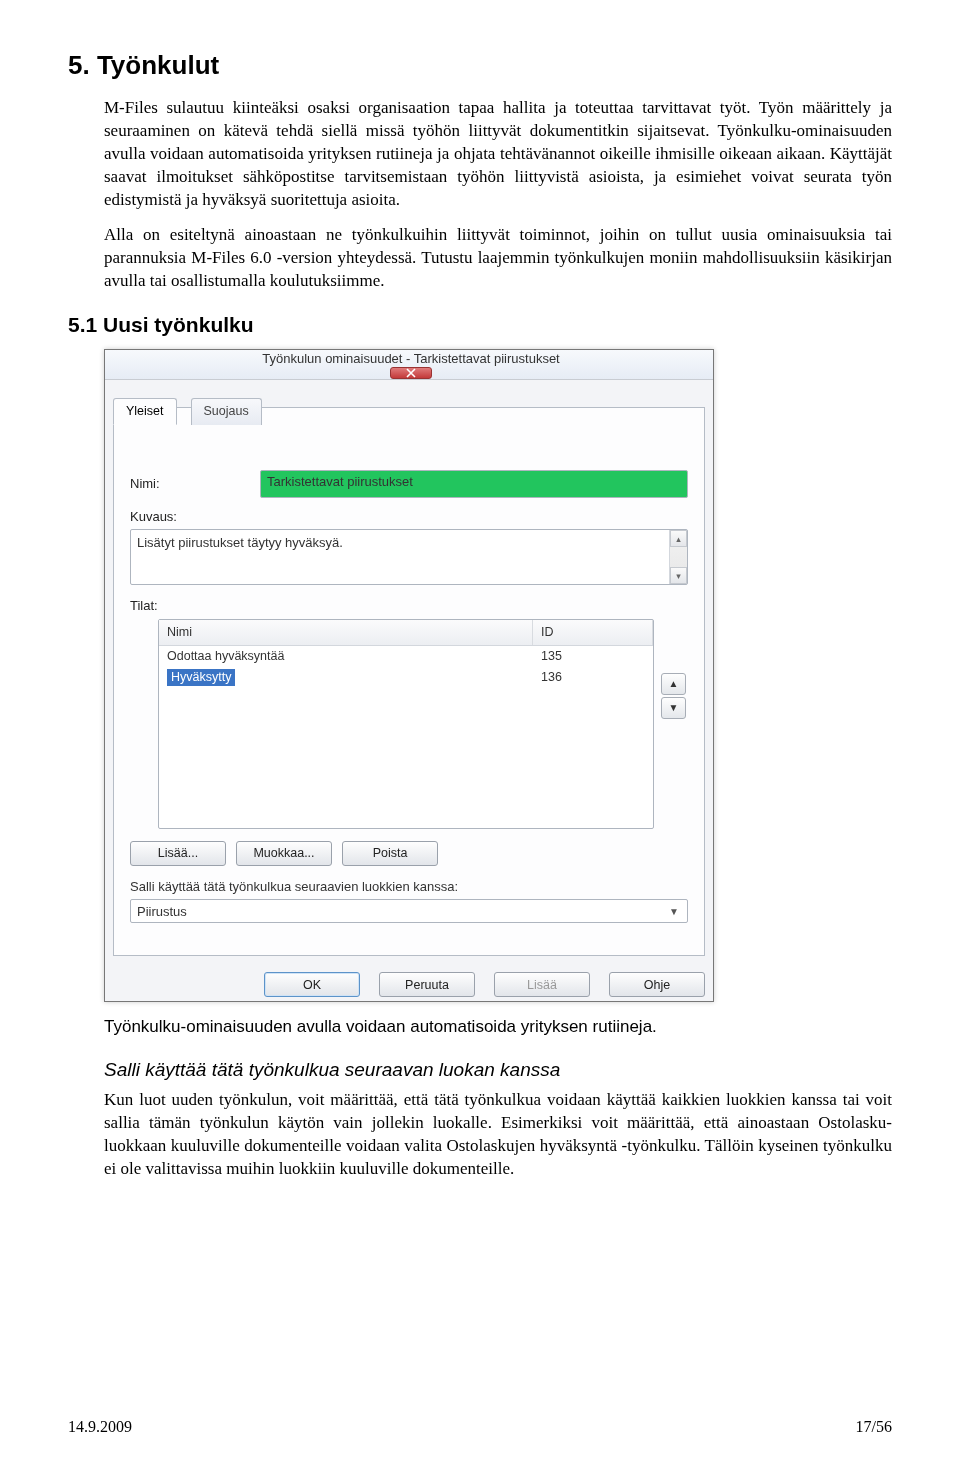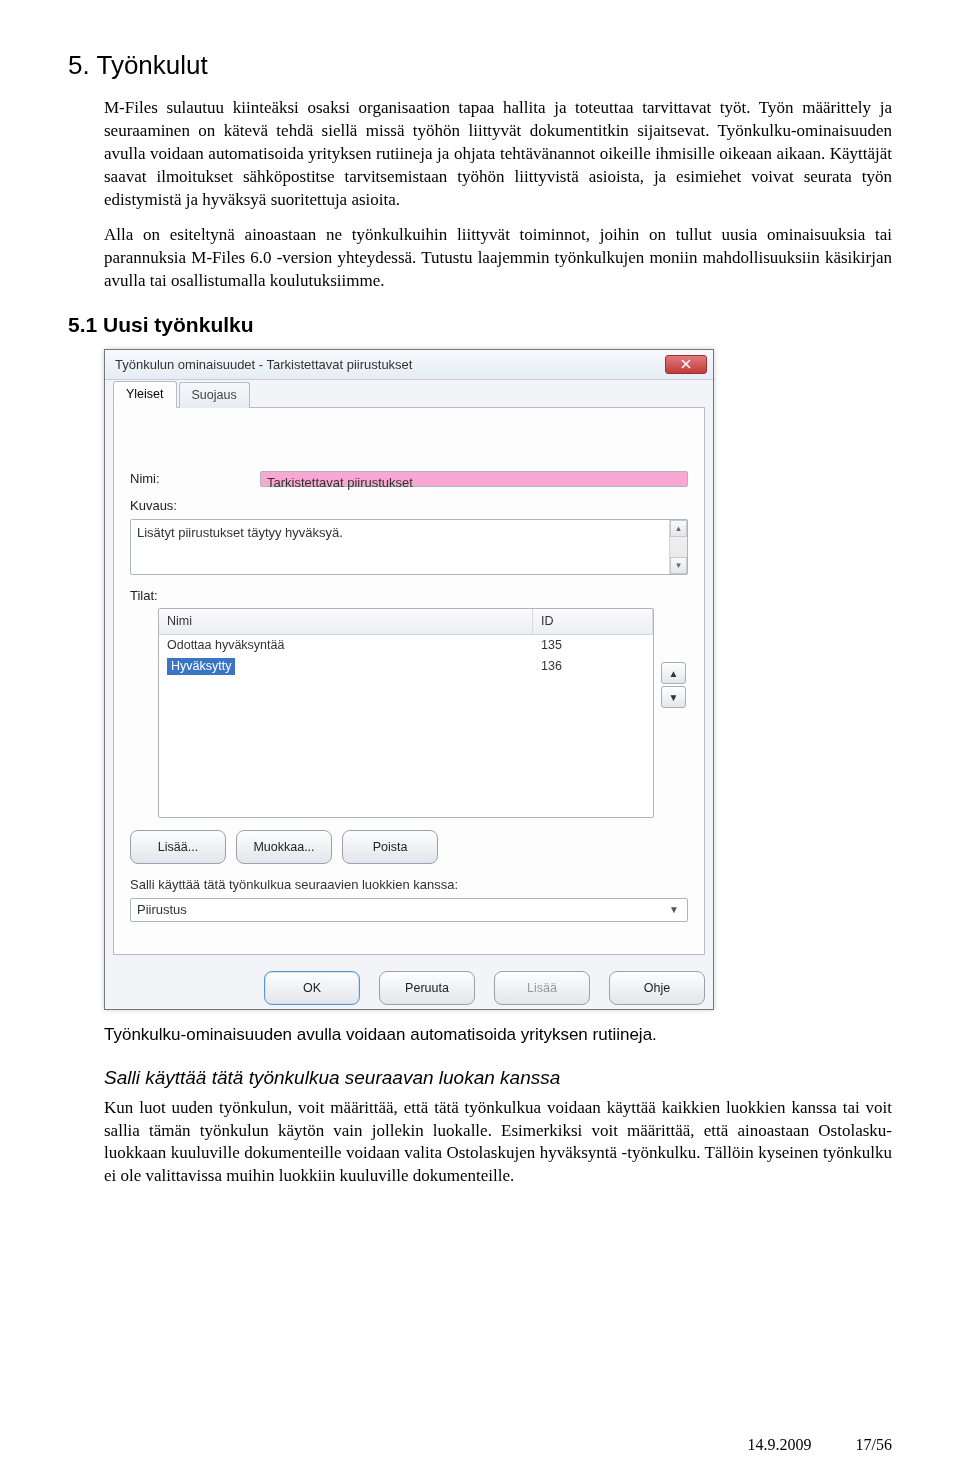--- a/index.html
+++ b/index.html
@@ -10,21 +10,21 @@
     font-family: "Times New Roman", Times, serif;
     font-size: 17px;
     color: #000;
     background: #fff;
     line-height: 1.35;
     position: relative;
     min-height: 1482px;
   }
   h1 {
     font-family: Arial, Helvetica, sans-serif;
-    font-weight: normal;
+    font-weight: bold;
     font-size: 26px;
     margin: 0 0 14px 0;
   }
   h2 {
     font-family: Arial, Helvetica, sans-serif;
     font-weight: bold;
     font-size: 21px;
     margin: 18px 0 10px 0;
   }
   h3 {
@@ -52,40 +52,40 @@
     color: #333;
     background: linear-gradient(#fdfdfd,#eef1f6);
   }
   .dlg-titlebar {
     height: 30px;
     background: linear-gradient(#f7f9fc,#e6ecf5);
     border-bottom: 1px solid #c8ccd2;
     display: flex;
     align-items: center;
     padding: 0 6px 0 10px;
+    flex-direction: column;
   }
   .dlg-title { flex: 1; color: #333; }
   .dlg-close {
     width: 42px; height: 19px;
     background: linear-gradient(#e07b7b,#c33a3a);
     border: 1px solid #933;
     border-radius: 3px;
     display: flex; align-items: center; justify-content: center;
   }
   .dlg-close svg { width: 10px; height: 10px; }
   .dlg-body {
     background: #f3f4f7;
     padding: 0 8px 8px 8px;
   }
   .tabs {
     display: flex;
-    gap: 0;
-    position: relative;
-    top: 1px;
-    align-items: flex-end;
+    gap: 12px;
+    position: relative;
+    top: 18px;
   }
   .tab {
     border: 1px solid #b5bcc6;
     border-bottom: none;
     padding: 4px 12px;
     background: linear-gradient(#f7f8fb,#e7ebf2);
     border-radius: 3px 3px 0 0;
     margin-right: 2px;
     color: #444;
     font-size: 12.5px;
@@ -97,22 +97,22 @@
   }
   .tabpanel {
     border: 1px solid #b5bcc6;
     background: #fdfdfe;
     padding: 14px 16px 16px 16px;
   }
   .row { display: flex; align-items: center; margin-bottom: 10px; gap: 10px; margin-top: 48px; }
   .lbl { width: 120px; color: #222; font-size: 13px; }
   .textbox {
     border: 1px solid #aeb5bf;
-    background: #f9a8d4;
-    height: 16px;
+    background: #22c55e;
+    height: 28px;
     padding: 2px 6px;
     font-size: 13px;
     flex: 1;
     border-radius: 2px;
   }
   .textarea-wrap {
     position: relative;
     border: 1px solid #aeb5bf;
     background: #fff;
     border-radius: 2px;
@@ -177,24 +177,24 @@
     width: 25px; height: 22px;
     border: 1px solid #a7adb6;
     background: linear-gradient(#fefefe,#e4e7eb);
     border-radius: 3px;
     font-size: 10px; color: #333;
     display:flex;align-items:center;justify-content:center;
   }
   .btnrow { display: flex; gap: 10px; margin-bottom: 12px; }
   .dlg-btn {
     min-width: 96px;
-    height: 34px;
+    height: 25px;
     border: 1px solid #9aa1ab;
     background: linear-gradient(#fefefe,#e2e5ea);
-    border-radius: 8px;
+    border-radius: 3px;
     font-size: 12.5px;
     color: #222;
     display: flex; align-items: center; justify-content: center;
     padding: 0 10px;
   }
   .dlg-btn.primary {
     border: 1px solid #5c93c9;
     box-shadow: inset 0 0 0 1px #cfe3f6;
   }
   .dlg-btn.disabled { color: #999; }
@@ -217,24 +217,23 @@
     display: flex; gap: 19px; justify-content: flex-end;
     padding: 8px 8px 4px 8px;
     background: #f3f4f7;
   }
   .caption {
     margin: 8px 0 8px 36px;
     font-family: Liberation Sans, sans-serif;
   }
   .page-footer {
     position: absolute;
-    left: 68px; right: 68px; bottom: 26px;
-    display: flex; justify-content: flex-end;
+    left: 68px; right: 68px; bottom: 44px;
+    display: flex; justify-content: space-between;
     font-size: 16px;
-    gap: 44px;
   }
 </style>
 </head>
 <body>
 
 <h1>5. Työnkulut</h1>
 
 <div class="indent-body">
   <p>M-Files sulautuu kiinteäksi osaksi organisaation tapaa hallita ja toteuttaa tarvittavat työt. Työn määrittely ja seuraaminen on kätevä tehdä siellä missä työhön liittyvät dokumentitkin sijaitsevat. Työnkulku-ominaisuuden avulla voidaan automatisoida yrityksen rutiineja ja ohjata tehtävänannot oikeille ihmisille oikeaan aikaan. Käyttäjät saavat ilmoitukset sähköpostitse tarvitsemistaan työhön liittyvistä asioista, ja esimiehet voivat seurata työn edistymistä ja hyväksyä suoritettuja asioita.</p>
   <p>Alla on esiteltynä ainoastaan ne työnkulkuihin liittyvät toiminnot, joihin on tullut uusia ominaisuuksia tai parannuksia M-Files 6.0 -version yhteydessä. Tutustu laajemmin työnkulkujen moniin mahdollisuuksiin käsikirjan avulla tai osallistumalla koulutuksiimme.</p>

